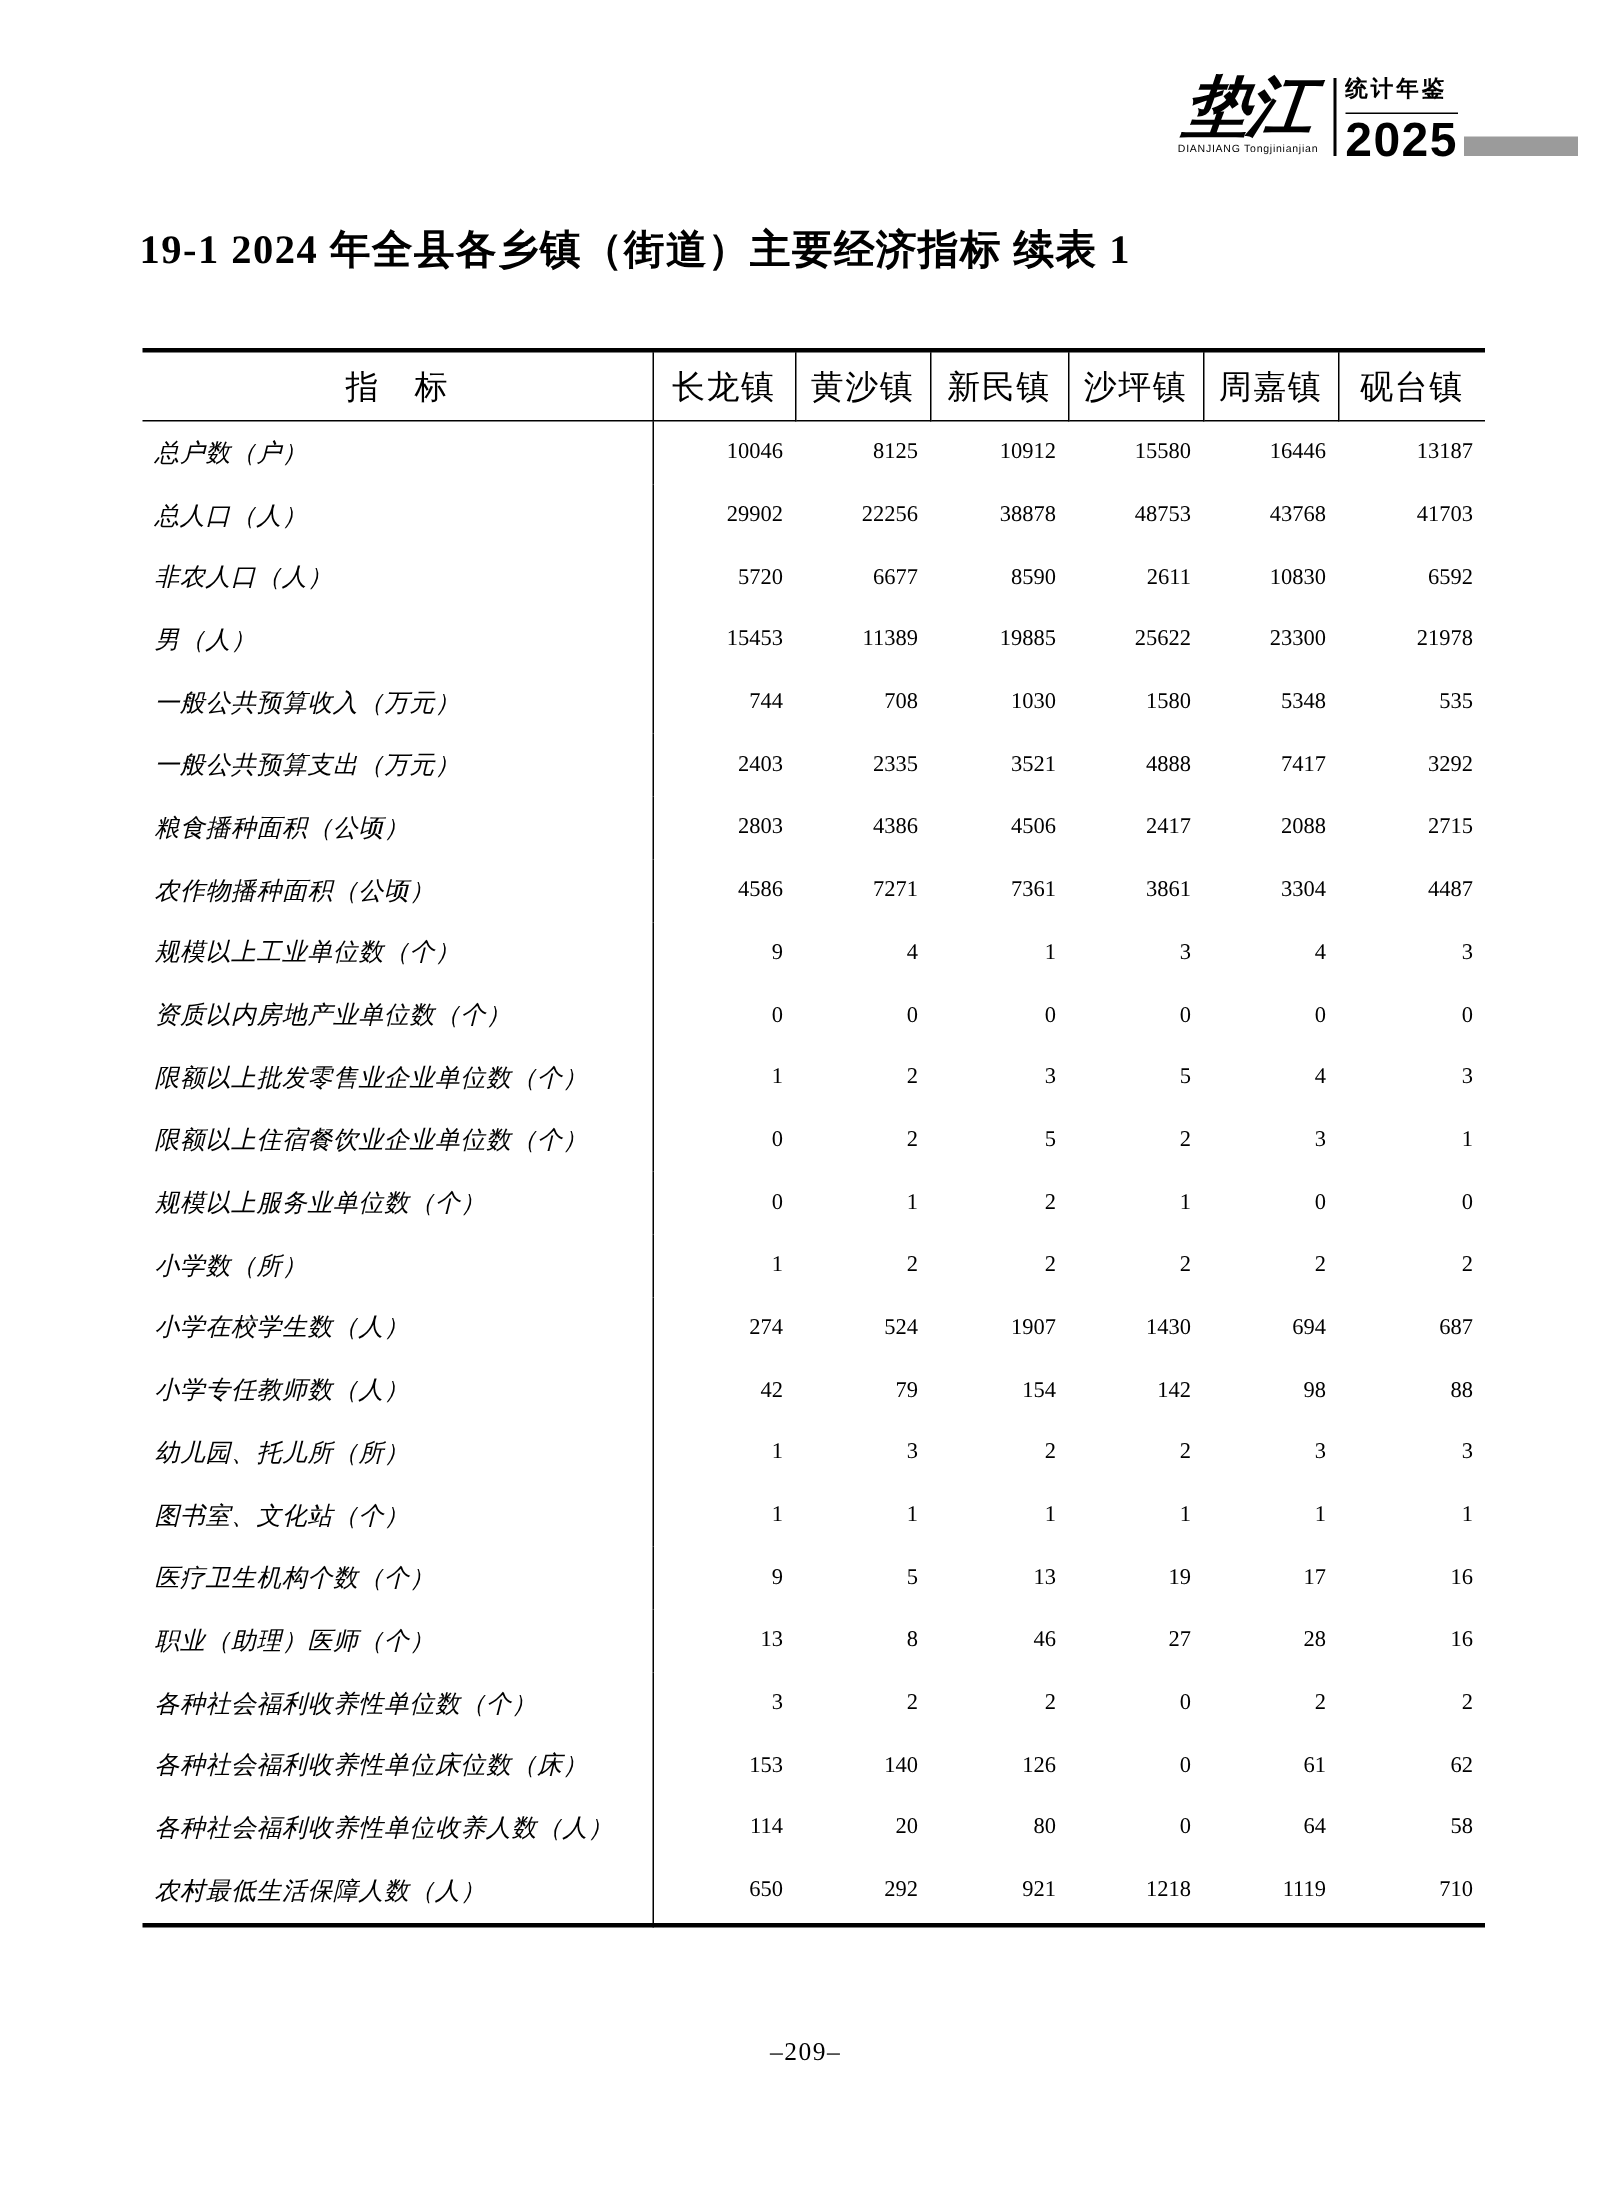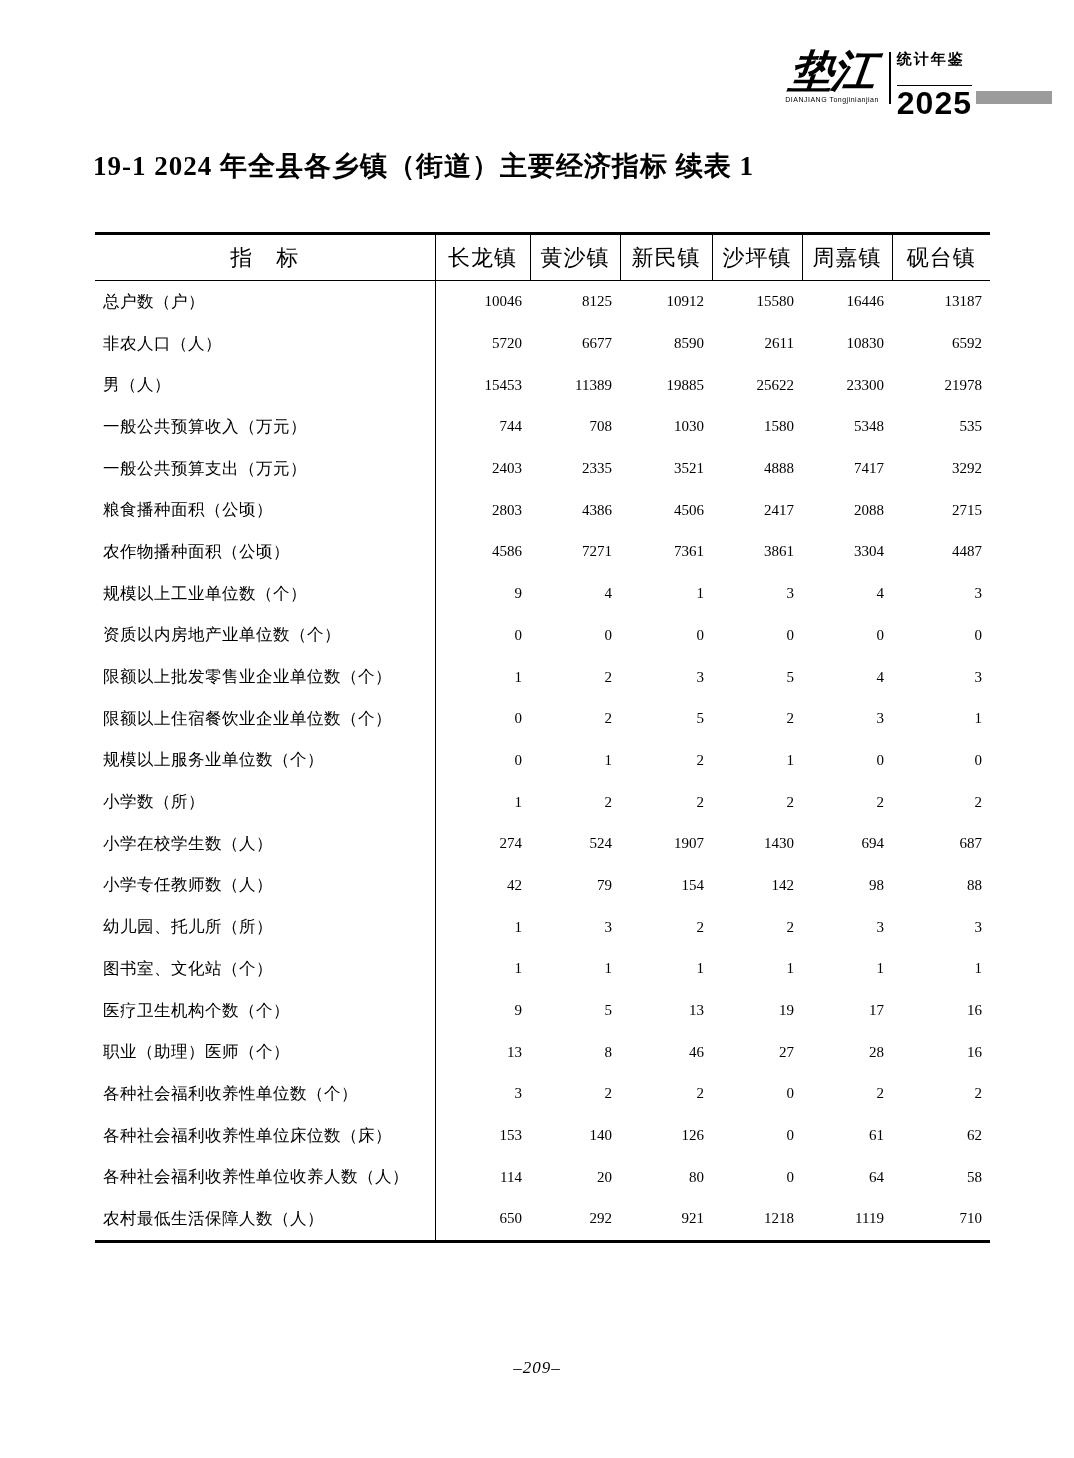--- a/index.html
+++ b/index.html
@@ -41,21 +41,21 @@
     margin-top: 2px;
   }
   .logo-divider { width: 2px; background: #000; margin: 2px 6px 6px 4px; }
   .logo-right { display: flex; flex-direction: column; justify-content: flex-start; }
   .yearbook-label {
     font-size: 15px;
     font-weight: bold;
     letter-spacing: 2px;
     font-family: "Liberation Sans", sans-serif;
     border-bottom: 1px solid #000;
-    padding-bottom: 16px;
+    padding-bottom: 6px;
   }
   .year {
     font-size: 32px;
     font-weight: 900;
     line-height: 34px;
     font-family: Liberation Sans, sans-serif;
     letter-spacing: 1px;
   }
   .gray-bar {
     align-self: flex-end;
@@ -98,38 +98,38 @@
     letter-spacing: 1px;
   }
   table.stats thead th:not(:last-child) { border-right: 1.5px solid #000; }
   table.stats tbody td { height: 39.7px; vertical-align: middle; }
   table.stats td.indicator {
     font-size: 16.5px;
     padding-left: 8px;
     border-right: 1.5px solid #000;
     letter-spacing: 0.5px;
     white-space: nowrap;
+    font-style: italic;
   }
   table.stats td.value {
     font-size: 15px;
     text-align: right;
     padding-right: 8px;
     font-family: "Liberation Serif", "DejaVu Serif", serif;
   }
 
   
   .page-number {
     position: absolute;
     top: 1358px;
     left: 0;
     width: 1074px;
     text-align: center;
     font-size: 17px;
     letter-spacing: 1px;
-    font-style: italic;
   }
 </style>
 </head>
 <body>
 
 <div class="page">
 
   <div class="logo">
     <div class="logo-brand">
       <div class="brand-chars">垫江</div>
@@ -170,20 +170,29 @@
         <tr>
           <td class="indicator">总户数（户）</td>
           <td class="value">10046</td>
           <td class="value">8125</td>
           <td class="value">10912</td>
           <td class="value">15580</td>
           <td class="value">16446</td>
           <td class="value">13187</td>
         </tr>
         <tr>
+          <td class="indicator">总人口（人）</td>
+          <td class="value">29902</td>
+          <td class="value">22256</td>
+          <td class="value">38878</td>
+          <td class="value">48753</td>
+          <td class="value">43768</td>
+          <td class="value">41703</td>
+        </tr>
+        <tr>
           <td class="indicator">非农人口（人）</td>
           <td class="value">5720</td>
           <td class="value">6677</td>
           <td class="value">8590</td>
           <td class="value">2611</td>
           <td class="value">10830</td>
           <td class="value">6592</td>
         </tr>
         <tr>
           <td class="indicator">男（人）</td>

